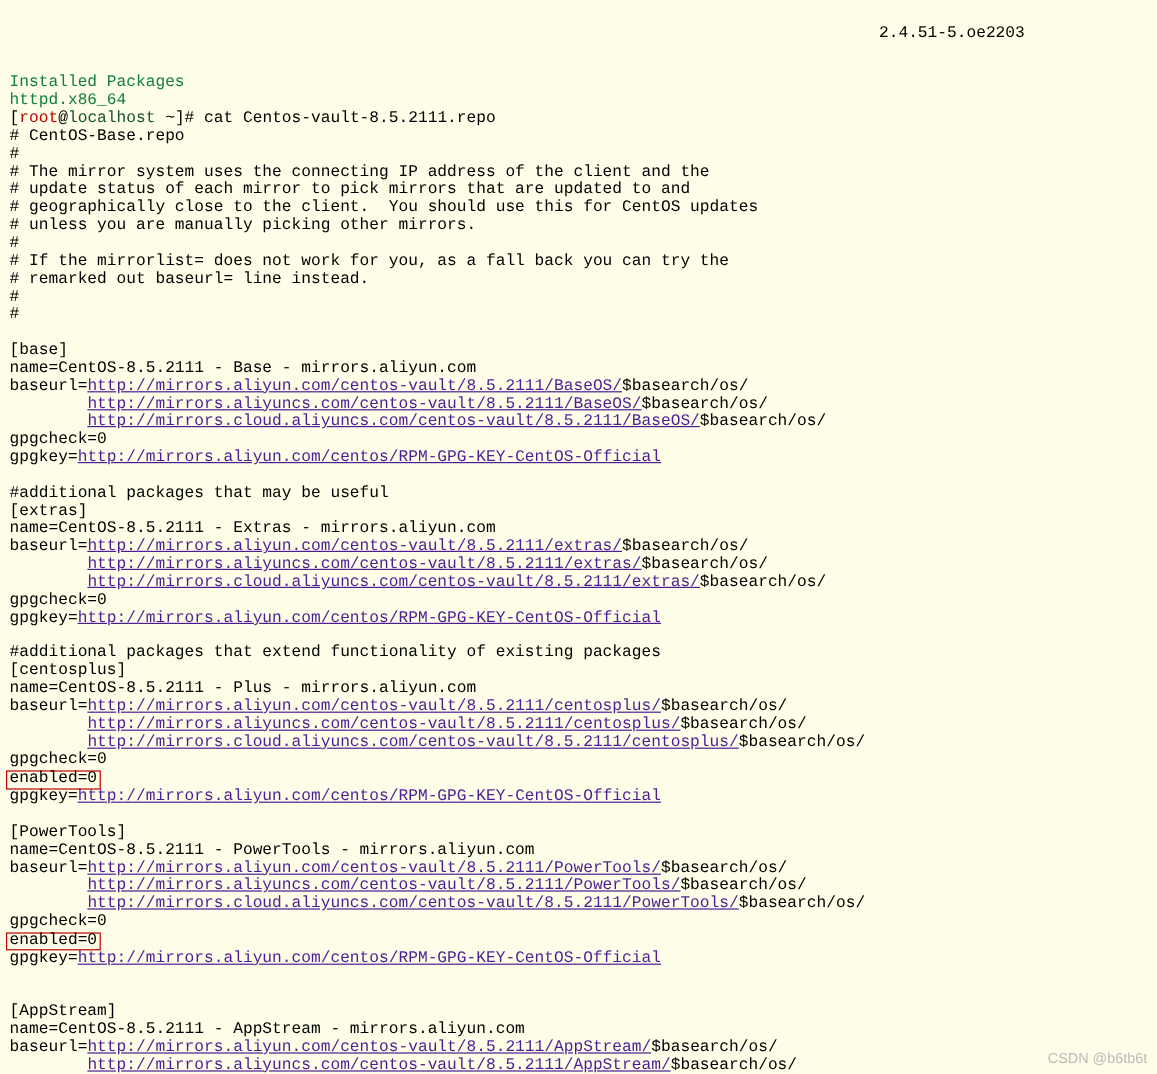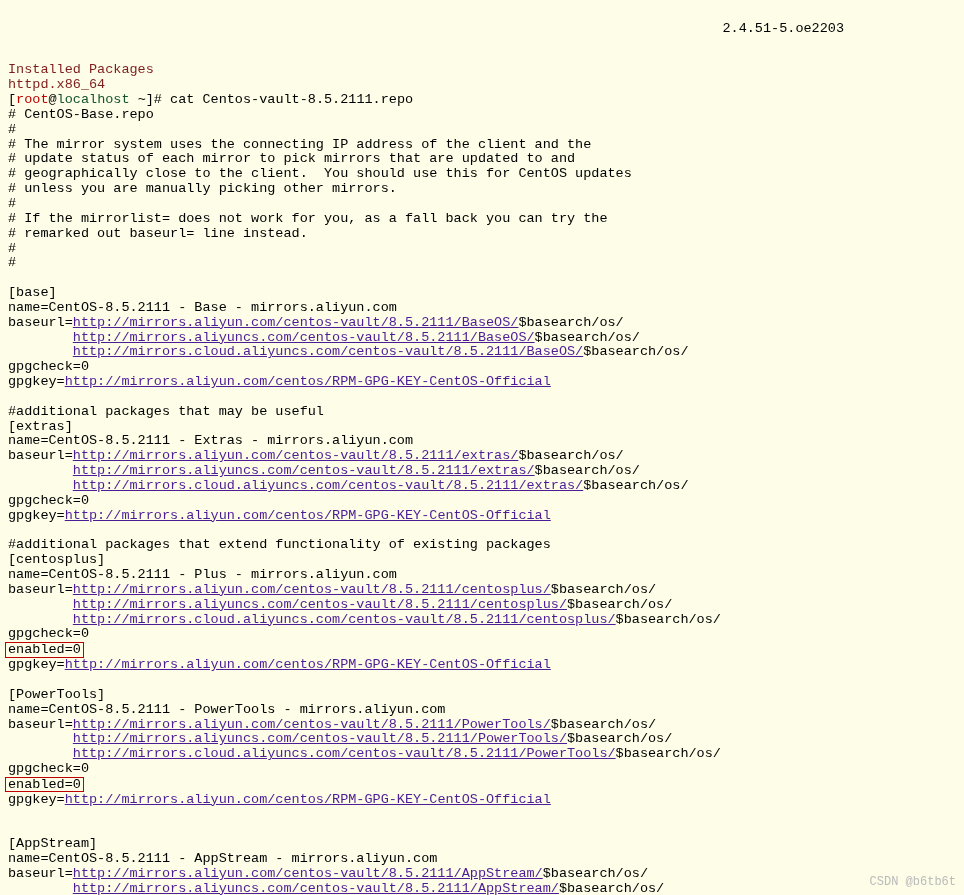--- a/index.html
+++ b/index.html
@@ -7,47 +7,47 @@
     padding: 4px 8px;
     background: #fdfde8;
     font-family: "Consolas", "Monaco", "Courier New", monospace;
     font-size: 13.5px;
     line-height: 1.1;
     color: #000;
     white-space: pre;
     width: 964px;
     box-sizing: border-box;
   }
-  .green { color: #7f1d1d; }
+  .green { color: #15803d; }
   .magenta { color: #14532d; }
   .red { color: #c00000; margin-top: 12px; }
   .link {
     color: #4c1d95;
     text-decoration: underline;
   }
   .boxed {
     border: 1px solid #c00000;
     display: inline-block;
     padding: 0 2px;
     margin-left: -3px;
     line-height: 1;
   }
   .version {
     position: absolute;
-    right: 120px;
+    right: 110px;
     top: 22px;
     text-align: right;
   }
   .watermark {
     position: fixed;
     right: 8px;
     bottom: 6px;
     color: #bbb;
     font-size: 12px;
-    font-family: Liberation Mono, monospace;
+    font-family: Liberation Sans, sans-serif;
     text-align: center;
   }
 </style>
 </head>
 <body>
 
 
 
 <span class="green">Installed Packages</span>
 <span class="green">httpd.x86_64</span><span class="version">2.4.51-5.oe2203</span>

